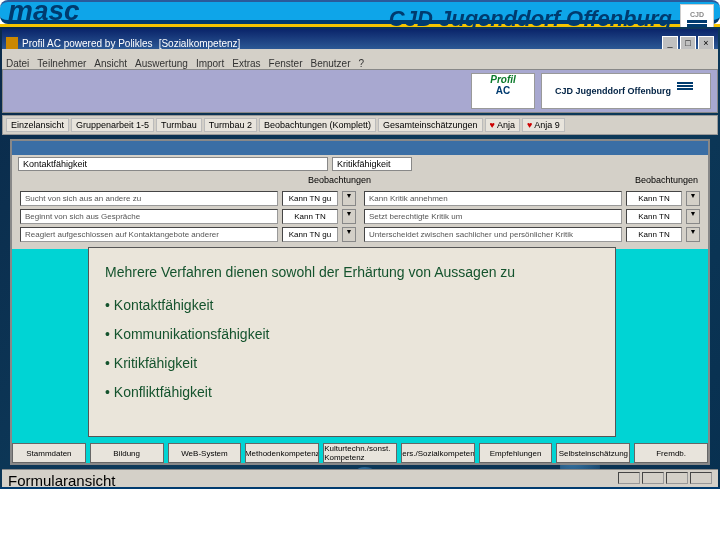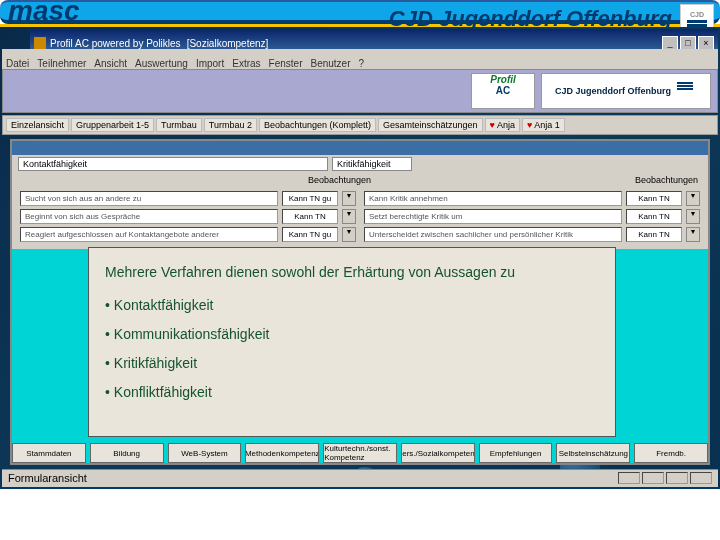--- a/index.html
+++ b/index.html
@@ -10,21 +10,21 @@
 .header-title { position: absolute; right: 48px; top: 4px; color: #003b6f; font-size: 22px; font-weight: bold; font-style: italic; }
 .header-logo { position: absolute; right: 6px; top: 2px; width: 34px; height: 34px; border: 1px solid #ccc; display: flex; flex-direction: column; font-size: 7px; align-items: center; justify-content: center; background: #fff; }
 .header-logo .cjd { color: #888; font-weight: bold; }
 .header-logo .stripes { display: flex; flex-direction: column; gap: 1px; margin-top: 2px; }
 .header-logo .stripes div { width: 20px; height: 3px; background: #003b6f; }
 .yellow-bar { height: 3px; background: #f5c400; }
 
 .workspace { position: relative; height: 460px; background: linear-gradient(135deg, #0a2a4a 0%, #0d3a5a 50%, #083050 100%); overflow: hidden; }
 .bubble { position: absolute; border-radius: 50%; background: radial-gradient(circle at 30% 30%, rgba(100,180,240,0.5), rgba(20,80,140,0.2)); }
 
-.titlebar { position: absolute; top: 2px; left: 2px; right: 2px; height: 28px; background: linear-gradient(#0a246a, #3a6ea5); color: #fff; font-size: 10px; display: flex; align-items: center; padding: 0 4px; margin-left: 28px; }
+.titlebar { position: absolute; top: 2px; left: 2px; right: 2px; height: 28px; background: linear-gradient(#0a246a, #3a6ea5); color: #fff; font-size: 10px; display: flex; align-items: center; padding: 0 4px; }
 .titlebar .icon { width: 12px; height: 12px; background: #c80; margin-right: 4px; }
 .titlebar .spacer { flex: 1; }
 .titlebar .ctrl { width: 16px; height: 14px; background: #c0c0c0; border: 1px solid #fff; margin-left: 2px; font-size: 9px; text-align: center; line-height: 12px; color: #000; }
 
 .menubar { position: absolute; top: 22px; left: 2px; right: 2px; height: 28px; background: #d4d0c8; font-size: 10px; display: flex; align-items: center; padding: 0 4px; gap: 8px; color: #333; }
 
 .idpanel { position: absolute; top: 42px; left: 2px; right: 2px; height: 44px; background: #a8a8d0; border: 1px solid #888; display: flex; }
 .idpanel .left { padding: 4px 8px; font-size: 11px; color: #111; }
 .idpanel .left .row { display: flex; gap: 8px; margin-bottom: 4px; }
 .idpanel .left .lab { width: 56px; }
@@ -55,21 +55,21 @@
 .cell-val { width: 56px; background: #fff; border: 1px inset #999; padding: 2px 4px; font-size: 8px; text-align: center; }
 .cell-arrow { width: 14px; background: #d4d0c8; border: 1px solid #888; font-size: 7px; text-align: center; }
 
 .overlay-box { position: absolute; top: 220px; left: 88px; width: 528px; height: 190px; background: #eae5da; border: 1px solid #555; padding: 14px 16px; font-size: 14px; color: #14532d; line-height: 1.5; }
 .overlay-box .intro { margin-bottom: 12px; }
 .overlay-box .bullet { margin-bottom: 8px; }
 
 .bottom-area { position: absolute; bottom: 20px; left: 12px; right: 12px; }
 .button-row { display: flex; gap: 4px; padding: 4px 0; }
 .button-row .btn { flex: 1; height: 20px; background: #e8e4dc; border: 1px solid #666; font-size: 8px; display: flex; align-items: center; justify-content: center; overflow: hidden; }
-.status { position: absolute; bottom: 0; left: 2px; right: 2px; height: 18px; background: #d4d0c8; border-top: 1px solid #888; font-size: 11px; padding: 2px 6px; display: flex; }
+.status { position: absolute; bottom: 0; left: 2px; right: 2px; height: 18px; background: #d4d0c8; border-top: 1px solid #888; font-size: 15px; padding: 2px 6px; display: flex; }
 .status .sp { flex: 1; }
 .status .seg { width: 22px; height: 12px; border: 1px inset #999; margin-left: 2px; }
 
 .footer { height: 34px; background: #fff; border-top: 2px solid #003b6f; }
 </style>
 </head>
 <body>
 
 <div class="header">
   <span class="header-masc">masc</span>
@@ -130,21 +130,21 @@
   </div>
 
   <div class="toolbar">
     <span class="tb">Einzelansicht</span>
     <span class="tb">Gruppenarbeit 1-5</span>
     <span class="tb">Turmbau</span>
     <span class="tb">Turmbau 2</span>
     <span class="tb">Beobachtungen (Komplett)</span>
     <span class="tb">Gesamteinschätzungen</span>
     <span class="tb"><span class="heart">♥</span> <span>Anja</span></span>
-    <span class="tb"><span class="heart">♥</span> <span>Anja 1</span></span>
+    <span class="tb"><span class="heart">♥</span> <span>Anja 9</span></span>
   </div>
 
   <div class="inner-window">
     <div class="inner-titlebar"></div>
     <div class="section-labels">
       <span class="l1">Kontaktfähigkeit</span>
       <span class="l2">Kritikfähigkeit</span>
       <span class="sp"></span>
     </div>
     <div class="section-labels" style="border:none;background:#d4d0c8">

